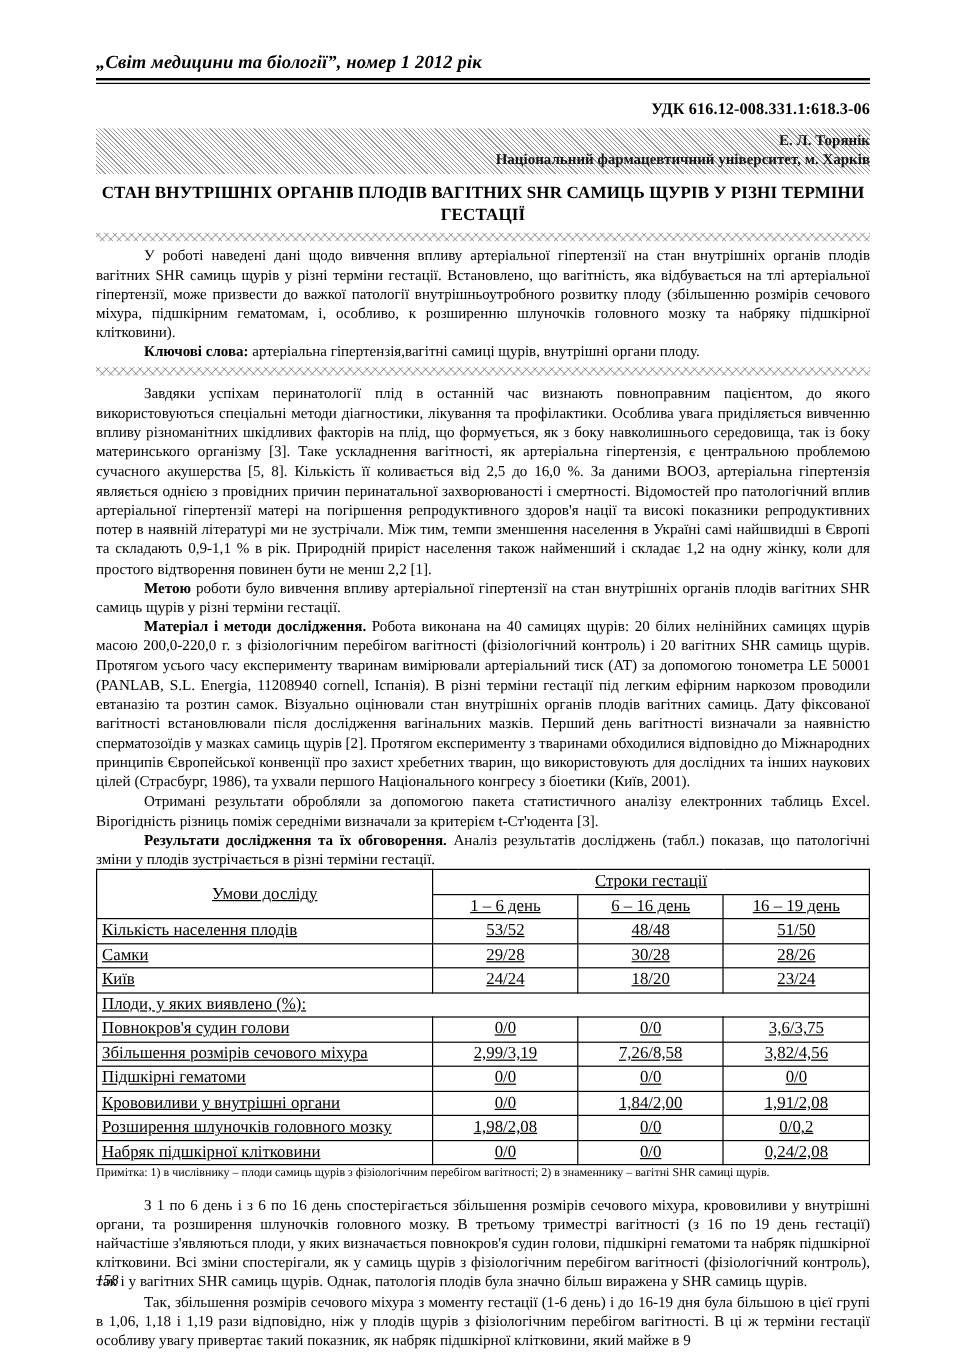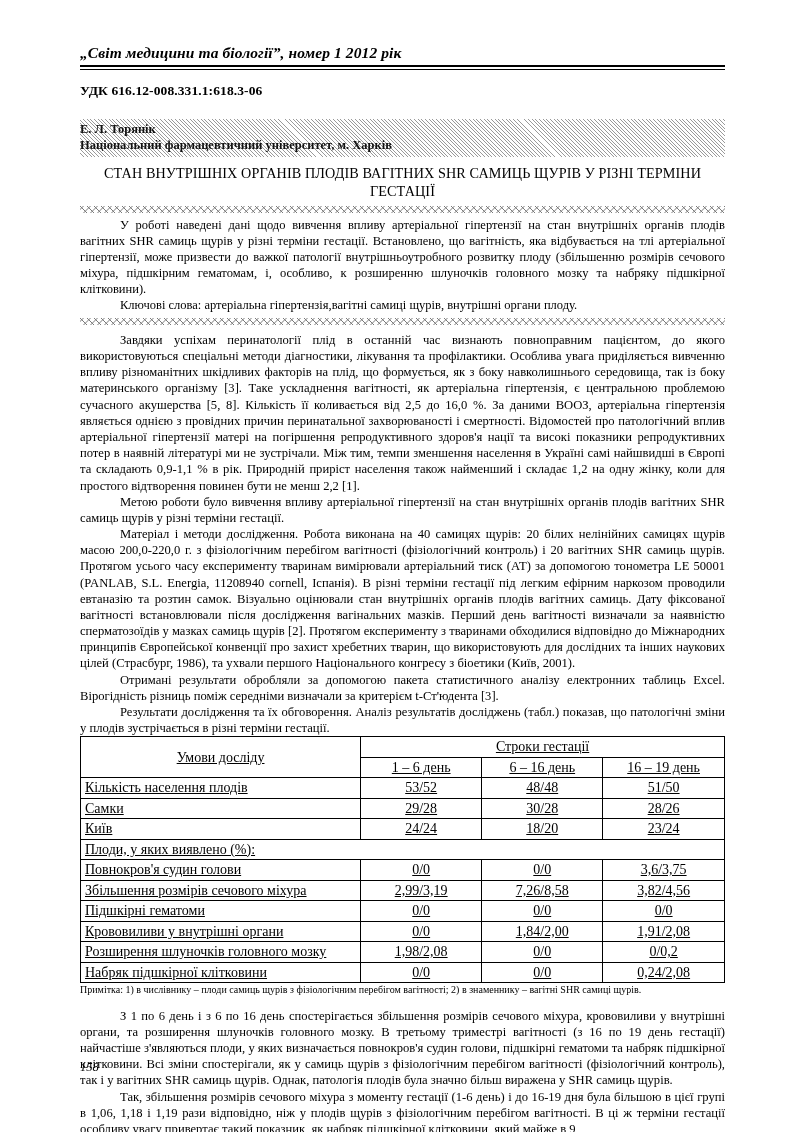--- a/index.html
+++ b/index.html
@@ -45,47 +45,48 @@
     height: 2px;
     width: 100%;
   }
 
   
   .udc {
     margin-top: 13px;
     font-weight: bold;
     font-size: 13.5px;
     letter-spacing: 0.1px;
+    text-align: right;
   }
 
   
   .author-band {
-    margin-top: 20px;
+    margin-top: 8px;
     width: 100%;
     background-color: #f2f2f2;
     background-image: repeating-linear-gradient(
       45deg,
       #9a9a9a 0px, #9a9a9a 0.7px,
       #ffffff 0.7px, #ffffff 2.6px
     );
     padding: 2px 0 3px 0;
-    text-align: left;
+    text-align: right;
   }
   .author-band .ln {
     font-weight: bold;
     font-size: 12.5px;
     line-height: 1.32;
     color: #111;
   }
 
   
   .art-title {
     margin-top: 8px;
     text-align: center;
-    font-weight: normal;
+    font-weight: bold;
     font-size: 14.2px;
     line-height: 1.26;
     letter-spacing: 0.1px;
   }
 
   
   .zig {
     width: 100%;
     height: 7px;
     margin: 5px 0 4px 0;
@@ -100,21 +101,21 @@
   
   .abs p, .body p {
     margin: 0;
     text-align: justify;
     text-justify: inter-word;
     font-size: 12.6px;
     line-height: 1.285;
   }
   .abs p { font-size: 12.5px; }
   .ind { text-indent: 40px; }
-  .bold { font-weight: normal; }
+  .bold { font-weight: bold; }
 
   .body { margin-top: 7px; }
   .body p + p { margin-top: 0; }
 
   
   .tbl-caption-wrap { margin-top: 6px; }
   .tbl-word {
     text-align: right;
     font-size: 12.6px;
     line-height: 1.3;

